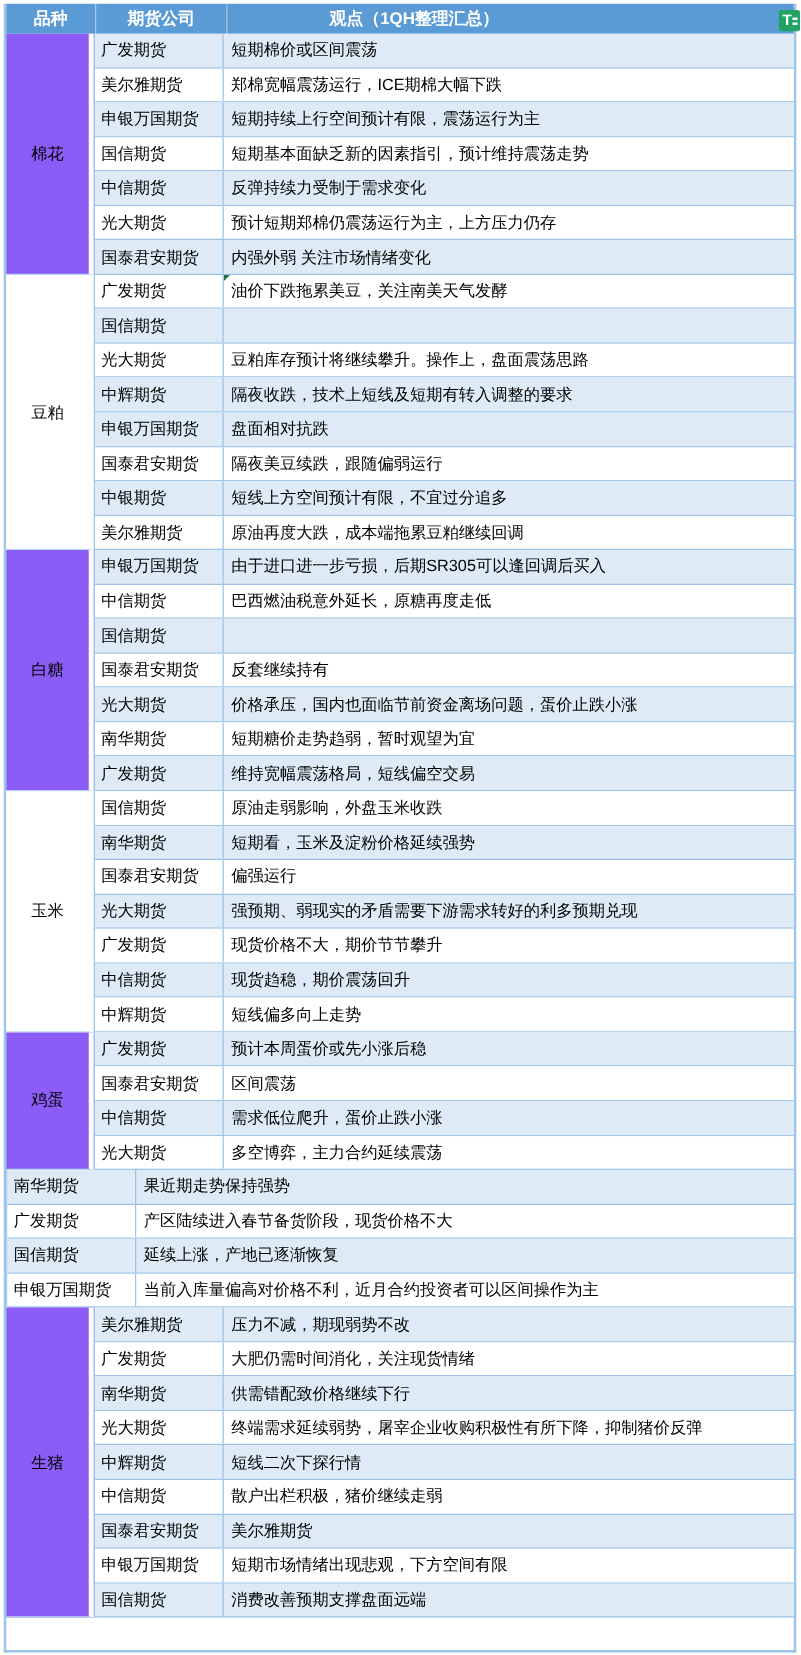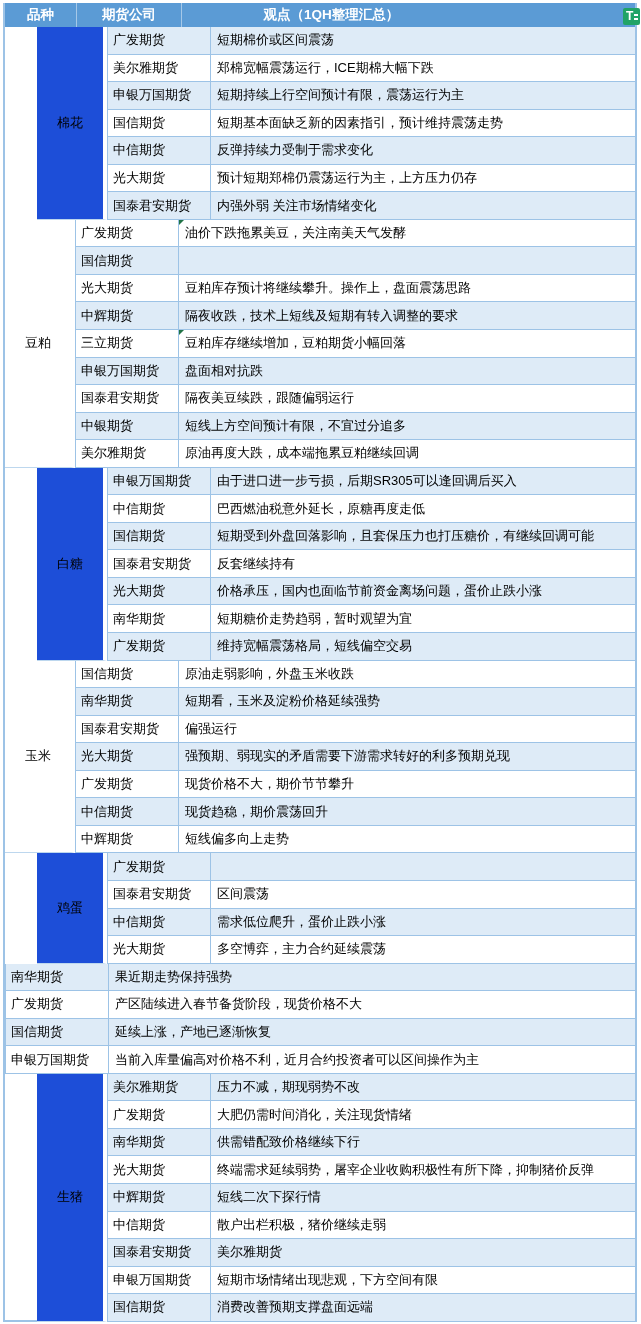--- a/index.html
+++ b/index.html
@@ -29,21 +29,21 @@
     content:""; position:absolute; right:2px; top:6px; width:4px; height:2px;
     background:#fff; box-shadow:0 4px 0 #fff;
   }
   
   .section { display:flex; }
   .variety {
     width:70px; border-right:4px solid #fff; border-bottom:1px solid #BDD7EE;
     display:flex; align-items:center; justify-content:center;
     font-size:13px; color:#000; background:#fff;
   }
-  .variety.alt { background:#1d4ed8;margin-left:32px; }
+  .variety.alt { background:#8b5cf6; }
   .rows { flex:1; display:flex; flex-direction:column; border-left:1px solid #9DC3E6; }
   .row { display:flex; height:27.553px; border-bottom:1px solid #9DC3E6; background:#fff; }
   .row.alt { background:#DEEBF7; }
   .cell { display:flex; align-items:center; font-size:13px; color:#000; white-space:nowrap; overflow:hidden; }
   .company { width:103px; padding-left:5px; border-right:1px solid #9DC3E6; }
   .viewpoint { flex:1; padding-left:6px; position:relative; }
   .note-tri {
     position:absolute; left:0; top:0; width:0; height:0;
     border-top:5px solid #217346; border-right:5px solid transparent;
   }
@@ -102,24 +102,20 @@
             <div class="cell company">国信期货</div>
           </div>
           <div class="row">
             <div class="cell company">光大期货</div>
             <div class="cell viewpoint">豆粕库存预计将继续攀升。操作上，盘面震荡思路</div>
           </div>
           <div class="row alt">
             <div class="cell company">中辉期货</div>
             <div class="cell viewpoint">隔夜收跌，技术上短线及短期有转入调整的要求</div>
           </div>
-          <div class="row">
-            <div class="cell company">三立期货</div>
-            <div class="cell viewpoint"><span class="note-tri"></span>豆粕库存继续增加，豆粕期货小幅回落</div>
-          </div>
           <div class="row alt">
             <div class="cell company">申银万国期货</div>
             <div class="cell viewpoint">盘面相对抗跌</div>
           </div>
           <div class="row">
             <div class="cell company">国泰君安期货</div>
             <div class="cell viewpoint">隔夜美豆续跌，跟随偏弱运行</div>
           </div>
           <div class="row alt">
             <div class="cell company">中银期货</div>
@@ -137,21 +133,20 @@
           <div class="row alt">
             <div class="cell company">申银万国期货</div>
             <div class="cell viewpoint">由于进口进一步亏损，后期SR305可以逢回调后买入</div>
           </div>
           <div class="row">
             <div class="cell company">中信期货</div>
             <div class="cell viewpoint">巴西燃油税意外延长，原糖再度走低</div>
           </div>
           <div class="row alt">
             <div class="cell company">国信期货</div>
-            <div class="cell viewpoint">短期受到外盘回落影响，且套保压力也打压糖价，有继续回调可能</div>
           </div>
           <div class="row">
             <div class="cell company">国泰君安期货</div>
             <div class="cell viewpoint">反套继续持有</div>
           </div>
           <div class="row alt">
             <div class="cell company">光大期货</div>
             <div class="cell viewpoint">价格承压，国内也面临节前资金离场问题，蛋价止跌小涨</div>
           </div>
           <div class="row">
@@ -195,20 +190,21 @@
             <div class="cell company">中辉期货</div>
             <div class="cell viewpoint">短线偏多向上走势</div>
           </div>
         </div>
       </div>
       <div class="section">
         <div class="variety alt">鸡蛋</div>
         <div class="rows">
           <div class="row alt">
             <div class="cell company">广发期货</div>
+            <div class="cell viewpoint">预计本周蛋价或先小涨后稳</div>
           </div>
           <div class="row">
             <div class="cell company">国泰君安期货</div>
             <div class="cell viewpoint">区间震荡</div>
           </div>
           <div class="row alt">
             <div class="cell company">中信期货</div>
             <div class="cell viewpoint">需求低位爬升，蛋价止跌小涨</div>
           </div>
           <div class="row">

